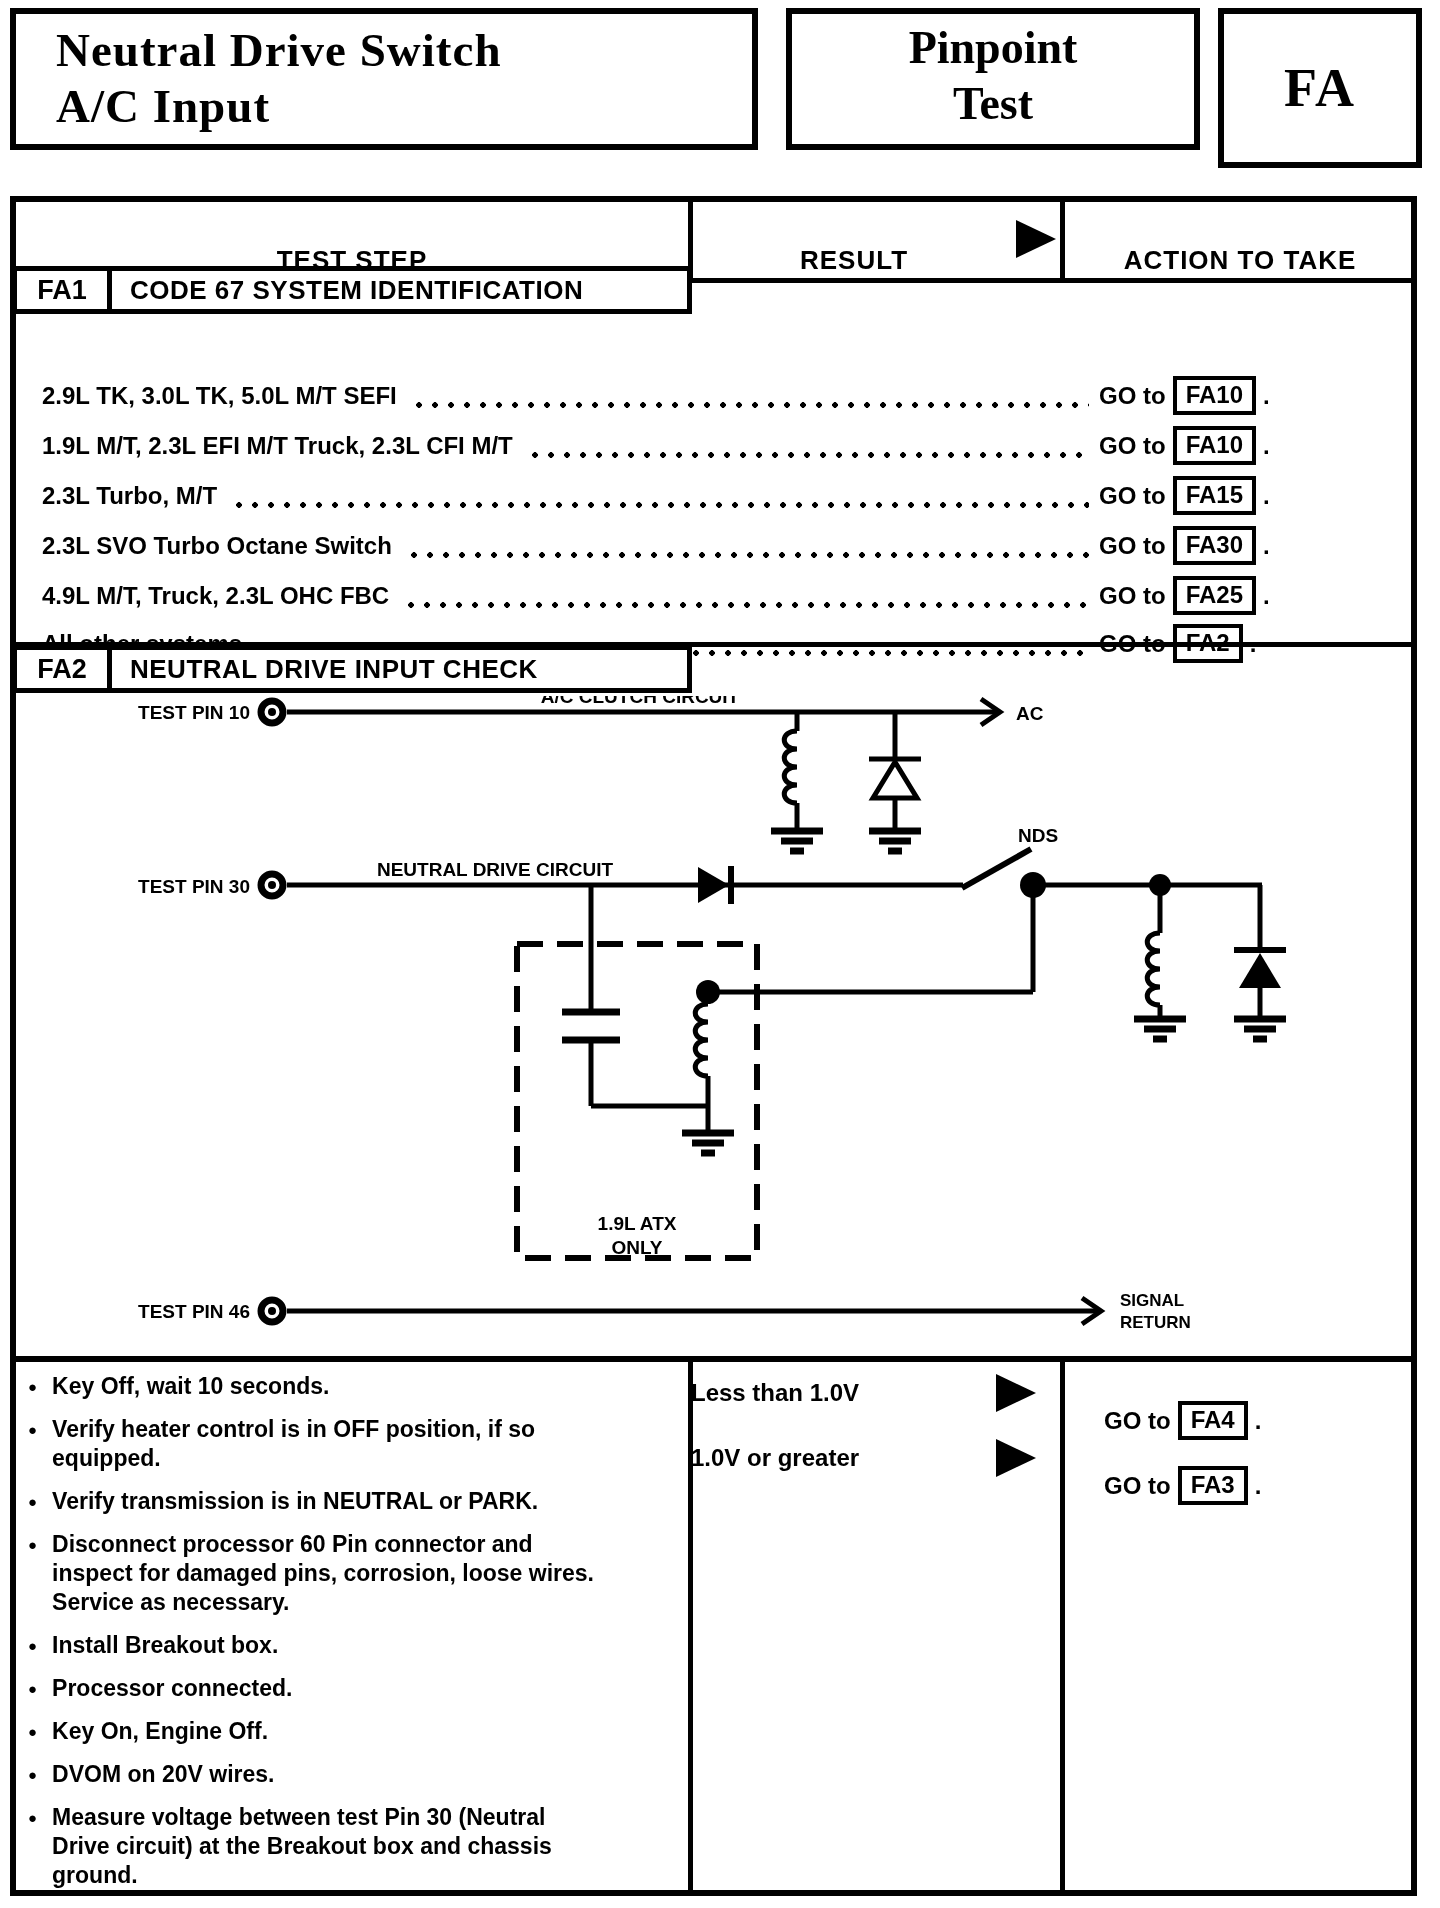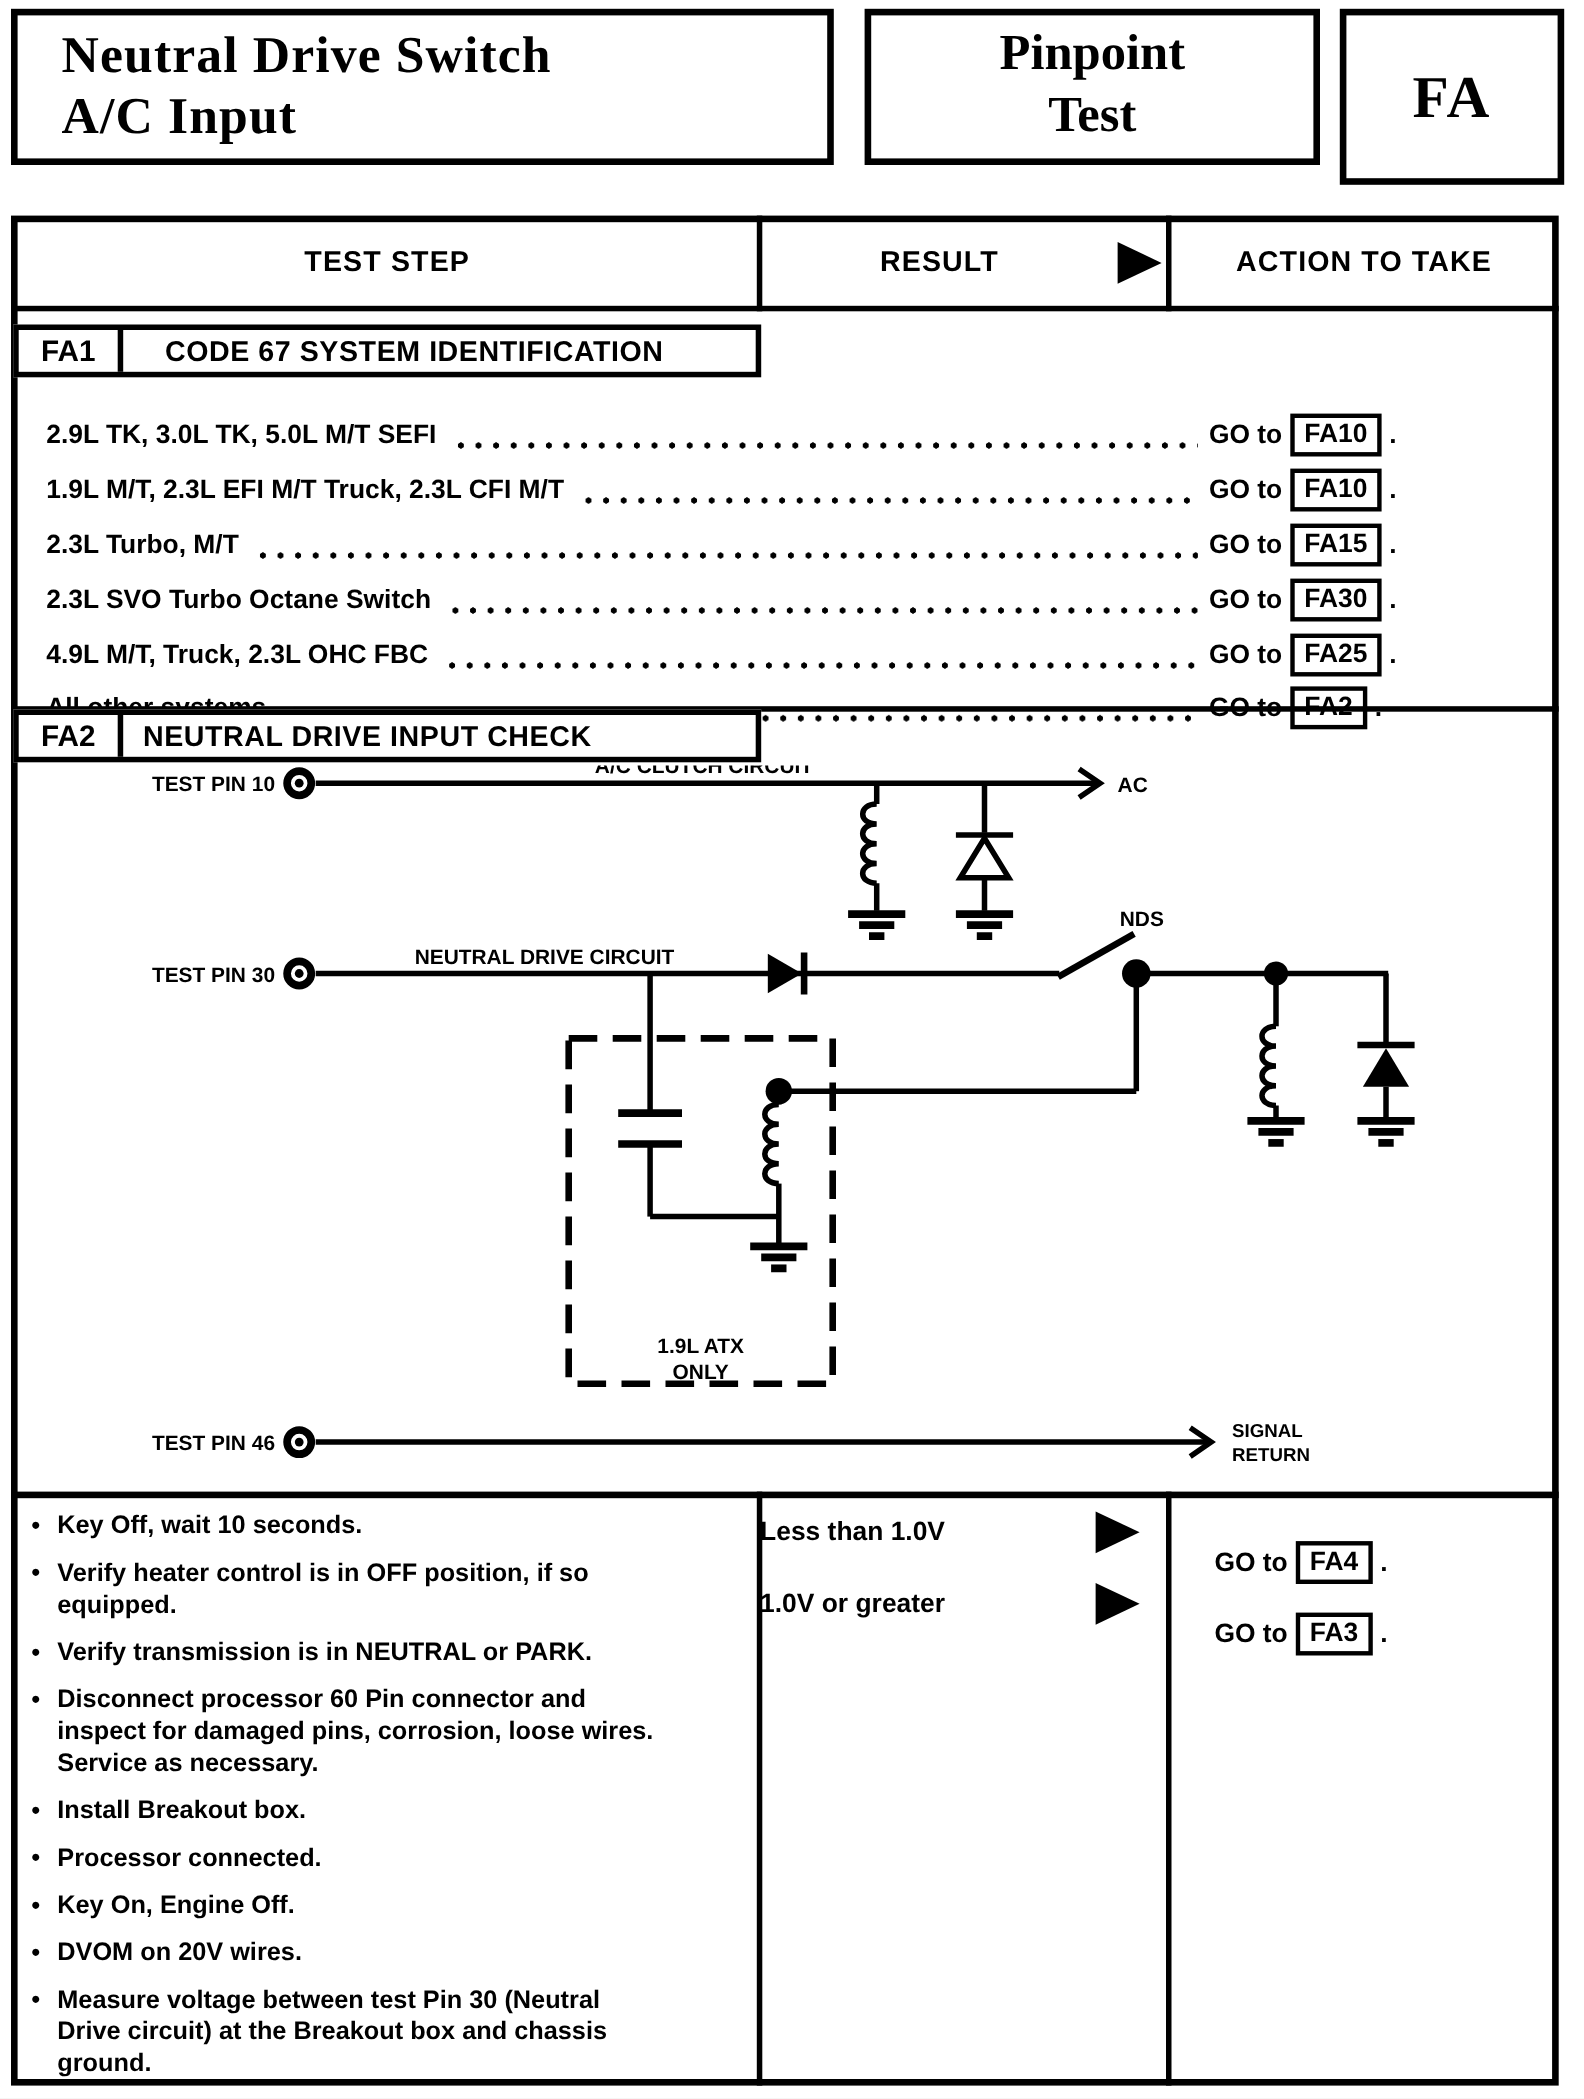--- a/index.html
+++ b/index.html
@@ -13,21 +13,21 @@
   #hdr-title{left:10px;top:8px;width:748px;height:142px;padding:8px 0 0 40px;
              font-size:47px;line-height:56px;letter-spacing:1px;}
   #hdr-doc{left:786px;top:8px;width:414px;height:142px;text-align:center;
            font-size:46px;line-height:56px;padding-top:6px;}
   #hdr-code{left:1218px;top:8px;width:204px;height:160px;display:flex;
             align-items:center;justify-content:center;font-size:54px;letter-spacing:2px;}
 
   
   #tbl{left:10px;top:196px;width:1407px;height:1700px;border:6px solid #000;}
   .th{position:absolute;display:flex;align-items:center;justify-content:center;
-      font-weight:bold;font-size:26px;letter-spacing:1px;}
+      font-weight:bold;font-size:26px;letter-spacing:1px;margin-top:23px;}
   .arrow-right{position:absolute;width:0;height:0;border-top:19px solid transparent;
                border-bottom:19px solid transparent;border-left:40px solid #000;}
 
   
   .band{position:absolute;left:12px;width:680px;height:48px;border:5px solid #000;
         display:flex;background:#fff;box-sizing:border-box;}
   .band-id{width:90px;border-right:5px solid #000;display:flex;align-items:center;
            justify-content:center;font-weight:bold;font-size:27px;flex:none;}
   .band-title{flex:1;display:flex;align-items:center;padding-left:18px;
               font-weight:bold;font-size:26px;letter-spacing:.5px;}
@@ -84,21 +84,21 @@
   <div class="hline" style="left:10px;top:642px;width:1407px;height:5px;"></div>
   <div class="hline" style="left:10px;top:1356px;width:1407px;height:6px;"></div>
   <div class="vline" style="left:688px;top:1356px;width:5px;height:540px;"></div>
   <div class="vline" style="left:1060px;top:1356px;width:5px;height:540px;"></div>
 
   <div class="th" style="left:16px;top:196px;width:672px;height:82px;">TEST STEP</div>
   <div class="th" style="left:693px;top:196px;width:322px;height:82px;">RESULT</div>
   <div class="arrow-right" style="left:1016px;top:220px;"></div>
   <div class="th" style="left:1065px;top:196px;width:350px;height:82px;">ACTION TO TAKE</div>
 
-  <div class="band" style="top:295px;gap:20px;">
+  <div class="band" style="top:266px;">
     <div class="band-id">FA1</div>
     <div class="band-title">CODE 67 SYSTEM IDENTIFICATION</div>
   </div>
 
   <div id="fa1-rows">
       <div class="fa1-row" style="top: 14px;">
         <span>2.9L TK, 3.0L TK, 5.0L M/T SEFI</span>
         <span class="leader"></span>
         <span class="goto">
           <span>GO to</span>

